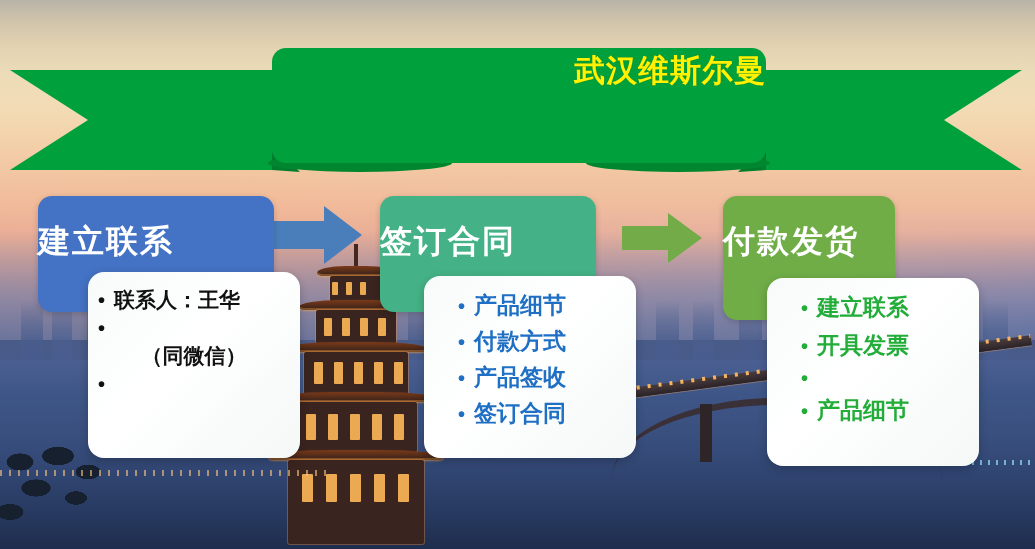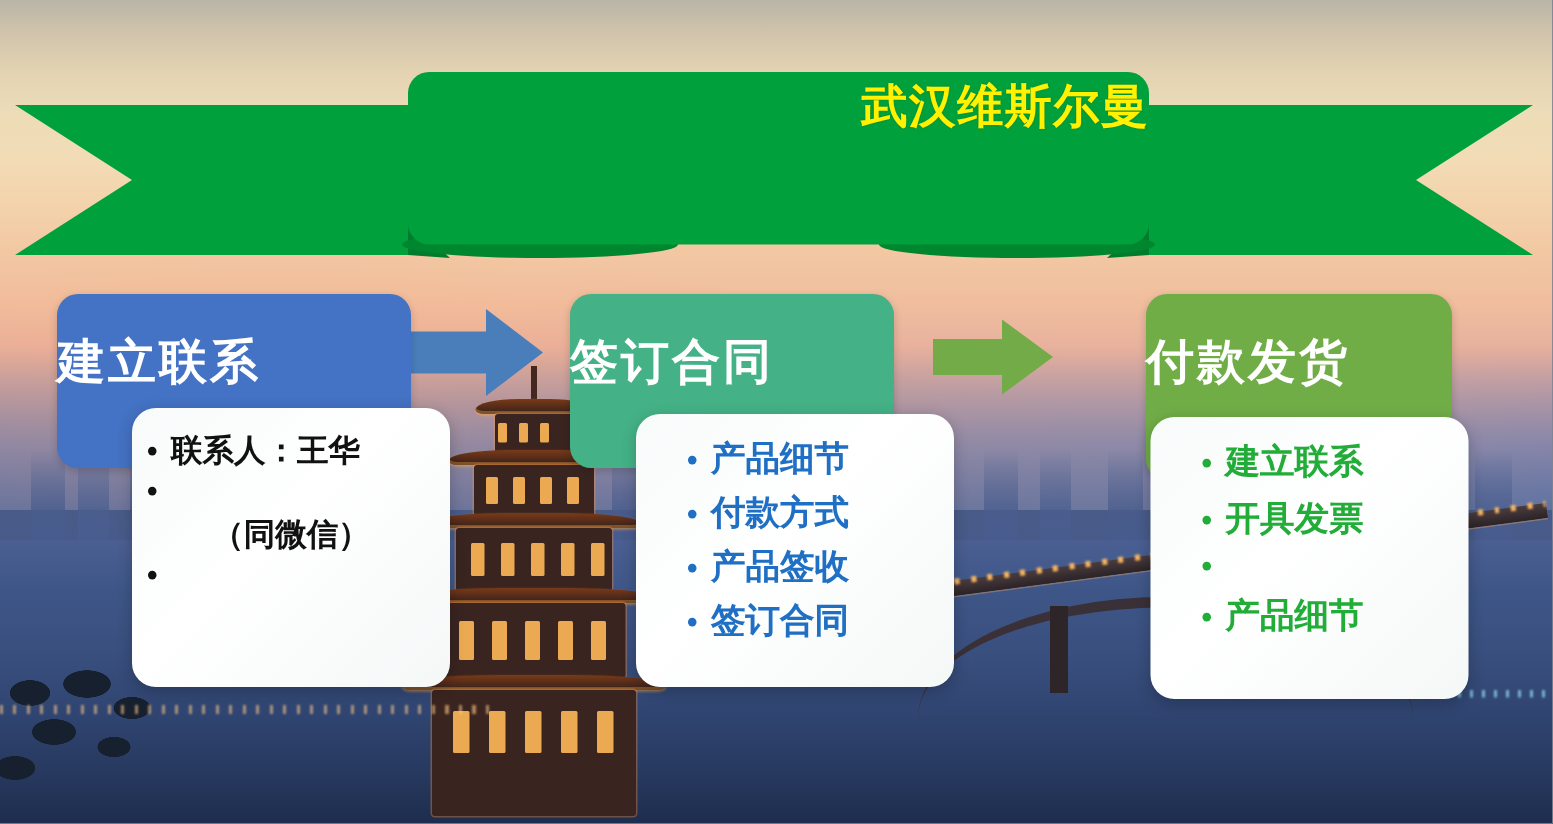--- a/index.html
+++ b/index.html
@@ -150,21 +150,21 @@
   #p1 .bullets li{color:#111111;font-size:21px;margin:0 0 4px 0;}
   #p1 .bullets li.item-qq{font-weight:600;font-size:20px;letter-spacing:0px;}
   #p1 .sub-line{color:#111111;font-size:21px;font-weight:bold;text-align:center;margin:0 0 4px 0;}
 
   
   #h2{left:380px;top:196px;width:216px;height:116px;background:#44b286;}
   #p2{left:424px;top:276px;width:212px;height:182px;}
   #p2 .bullets li{color:#1f6fc4;font-size:23px;margin:0 0 5px 0;padding-left:24px;}
 
   
-  #h3{left:723px;top:196px;width:204px;height:124px;background:#70ad47;margin-left:41px;}
+  #h3{left:723px;top:196px;width:172px;height:124px;background:#70ad47;}
   #p3{left:767px;top:278px;width:212px;height:188px;}
   #p3 .bullets li{color:#22ac38;font-size:23px;margin:0 0 7px 0;padding-left:24px;}
 
   
   .arrow{position:absolute;}
 </style>
 </head>
 <body>
 
 <div id="stage">

